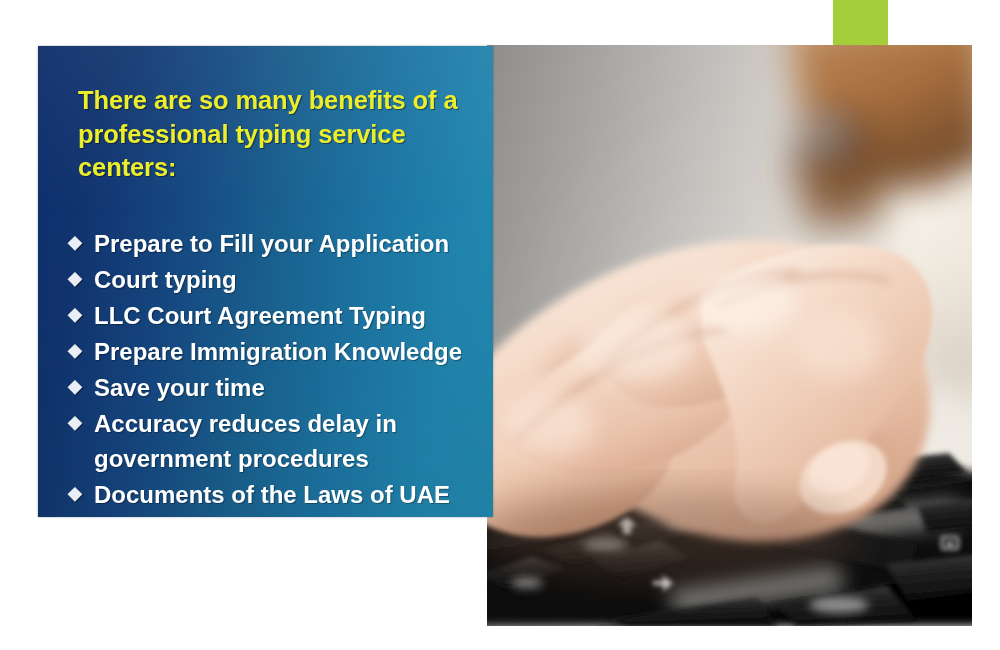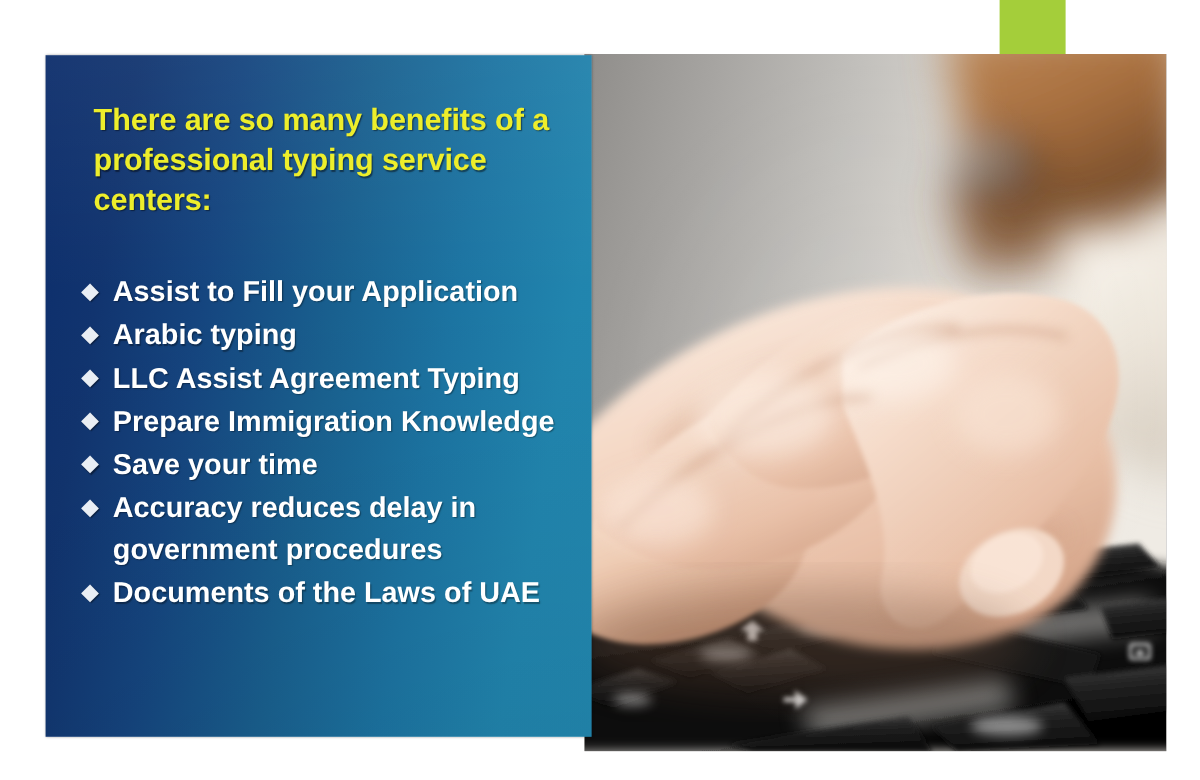--- a/index.html
+++ b/index.html
@@ -44,21 +44,21 @@
     background: #9e9c99;
   }
   #photo svg { display:block; width:100%; height:100%; }
 
   
   #blue-panel {
     position: absolute;
     left: 38px;
     top: 46px;
     width: 455px;
-    height: 568px;
+    height: 471px;
     background: linear-gradient(100deg,
         #0C2D6B 0%,
         #11346F 14%,
         #15457F 30%,
         #19608F 50%,
         #1C74A2 68%,
         #2185AE 86%,
         #2288B0 100%);
     box-shadow: 0 0 2px rgba(0,0,0,0.35);
     overflow: hidden;
@@ -316,29 +316,29 @@
     </svg>
   </div>
 
   <div id="blue-panel">
 
     <div id="panel-title">There are so many benefits of a professional typing service centers:</div>
 
     <ul id="bullet-list">
       <li>
         <span class="bullet-marker">◆</span>
-        <span class="bullet-text">Assist to Fill your Application</span>
-      </li>
-      <li>
-        <span class="bullet-marker">◆</span>
-        <span class="bullet-text">Arabic typing</span>
-      </li>
-      <li>
-        <span class="bullet-marker">◆</span>
-        <span class="bullet-text">LLC Assist Agreement Typing</span>
+        <span class="bullet-text">Prepare to Fill your Application</span>
+      </li>
+      <li>
+        <span class="bullet-marker">◆</span>
+        <span class="bullet-text">Court typing</span>
+      </li>
+      <li>
+        <span class="bullet-marker">◆</span>
+        <span class="bullet-text">LLC Court Agreement Typing</span>
       </li>
       <li>
         <span class="bullet-marker">◆</span>
         <span class="bullet-text">Prepare Immigration Knowledge</span>
       </li>
       <li>
         <span class="bullet-marker">◆</span>
         <span class="bullet-text">Save your time</span>
       </li>
       <li>

